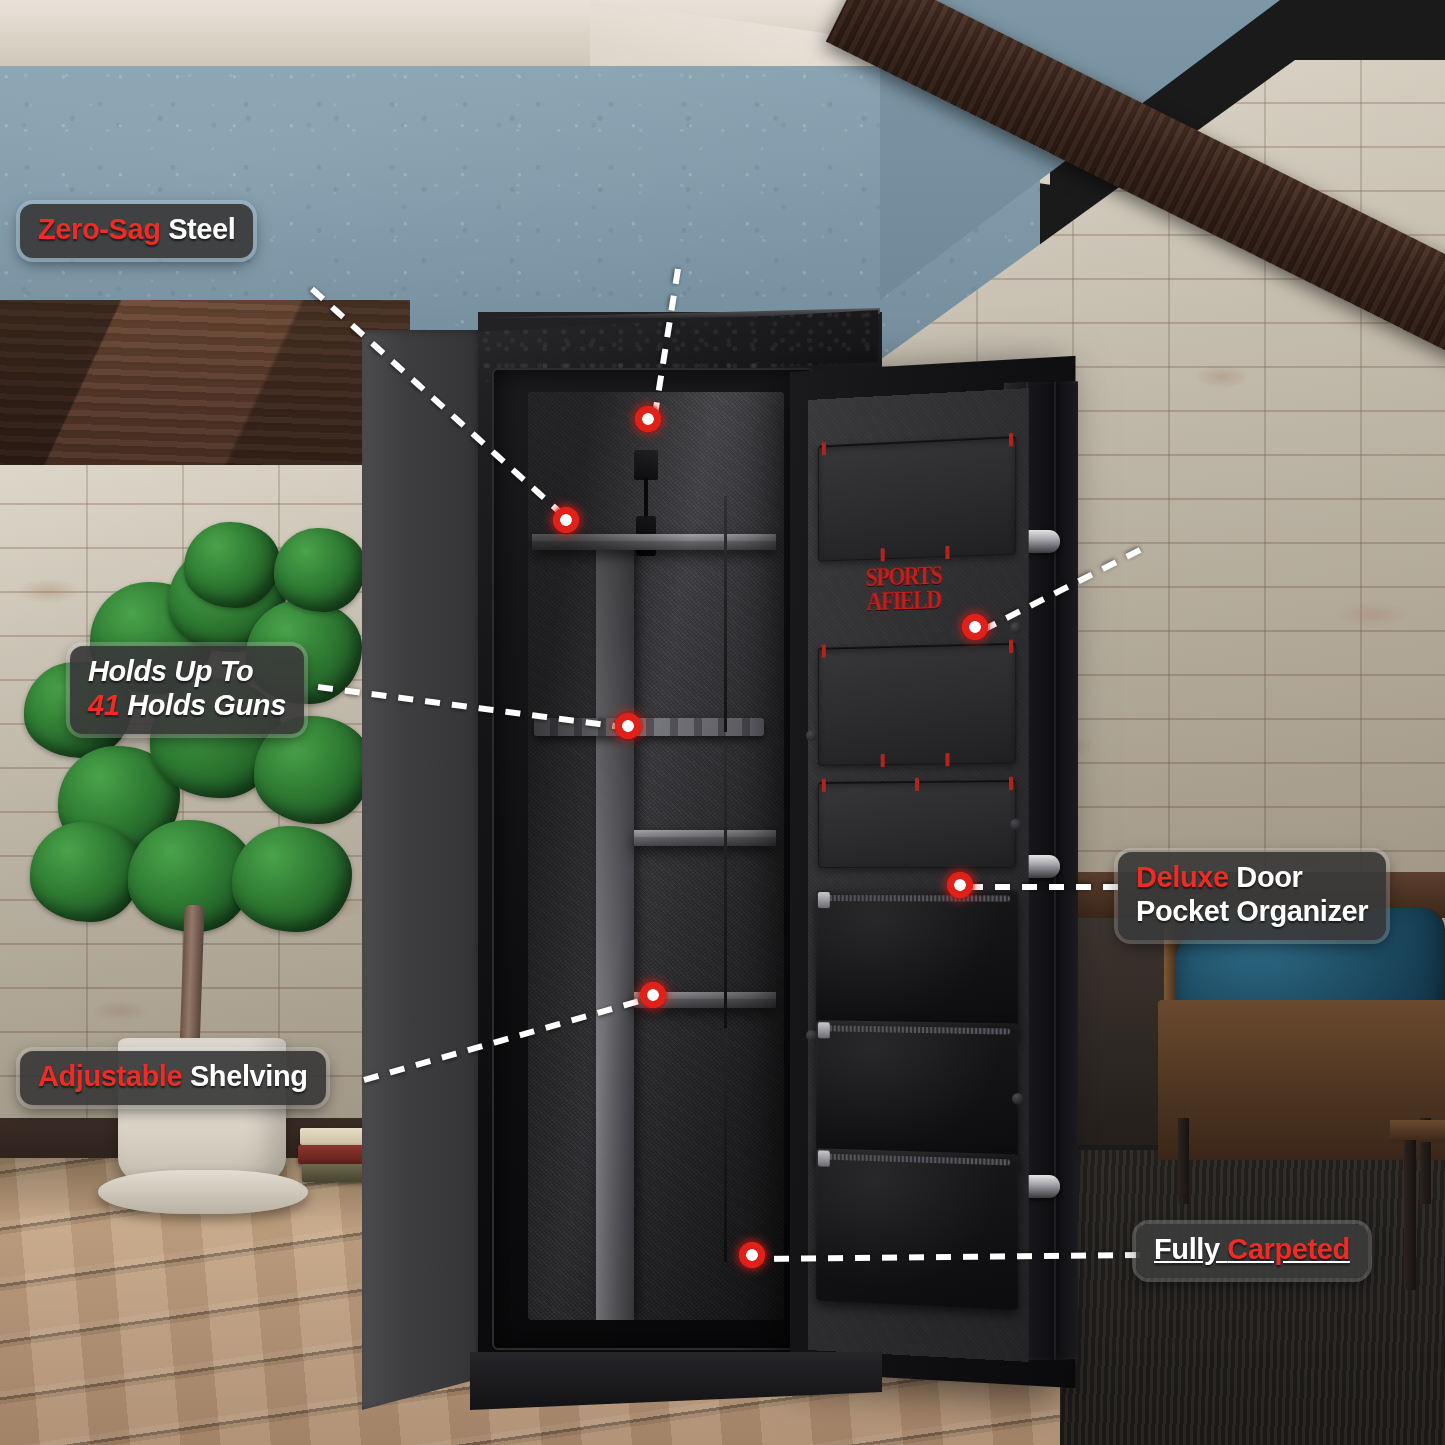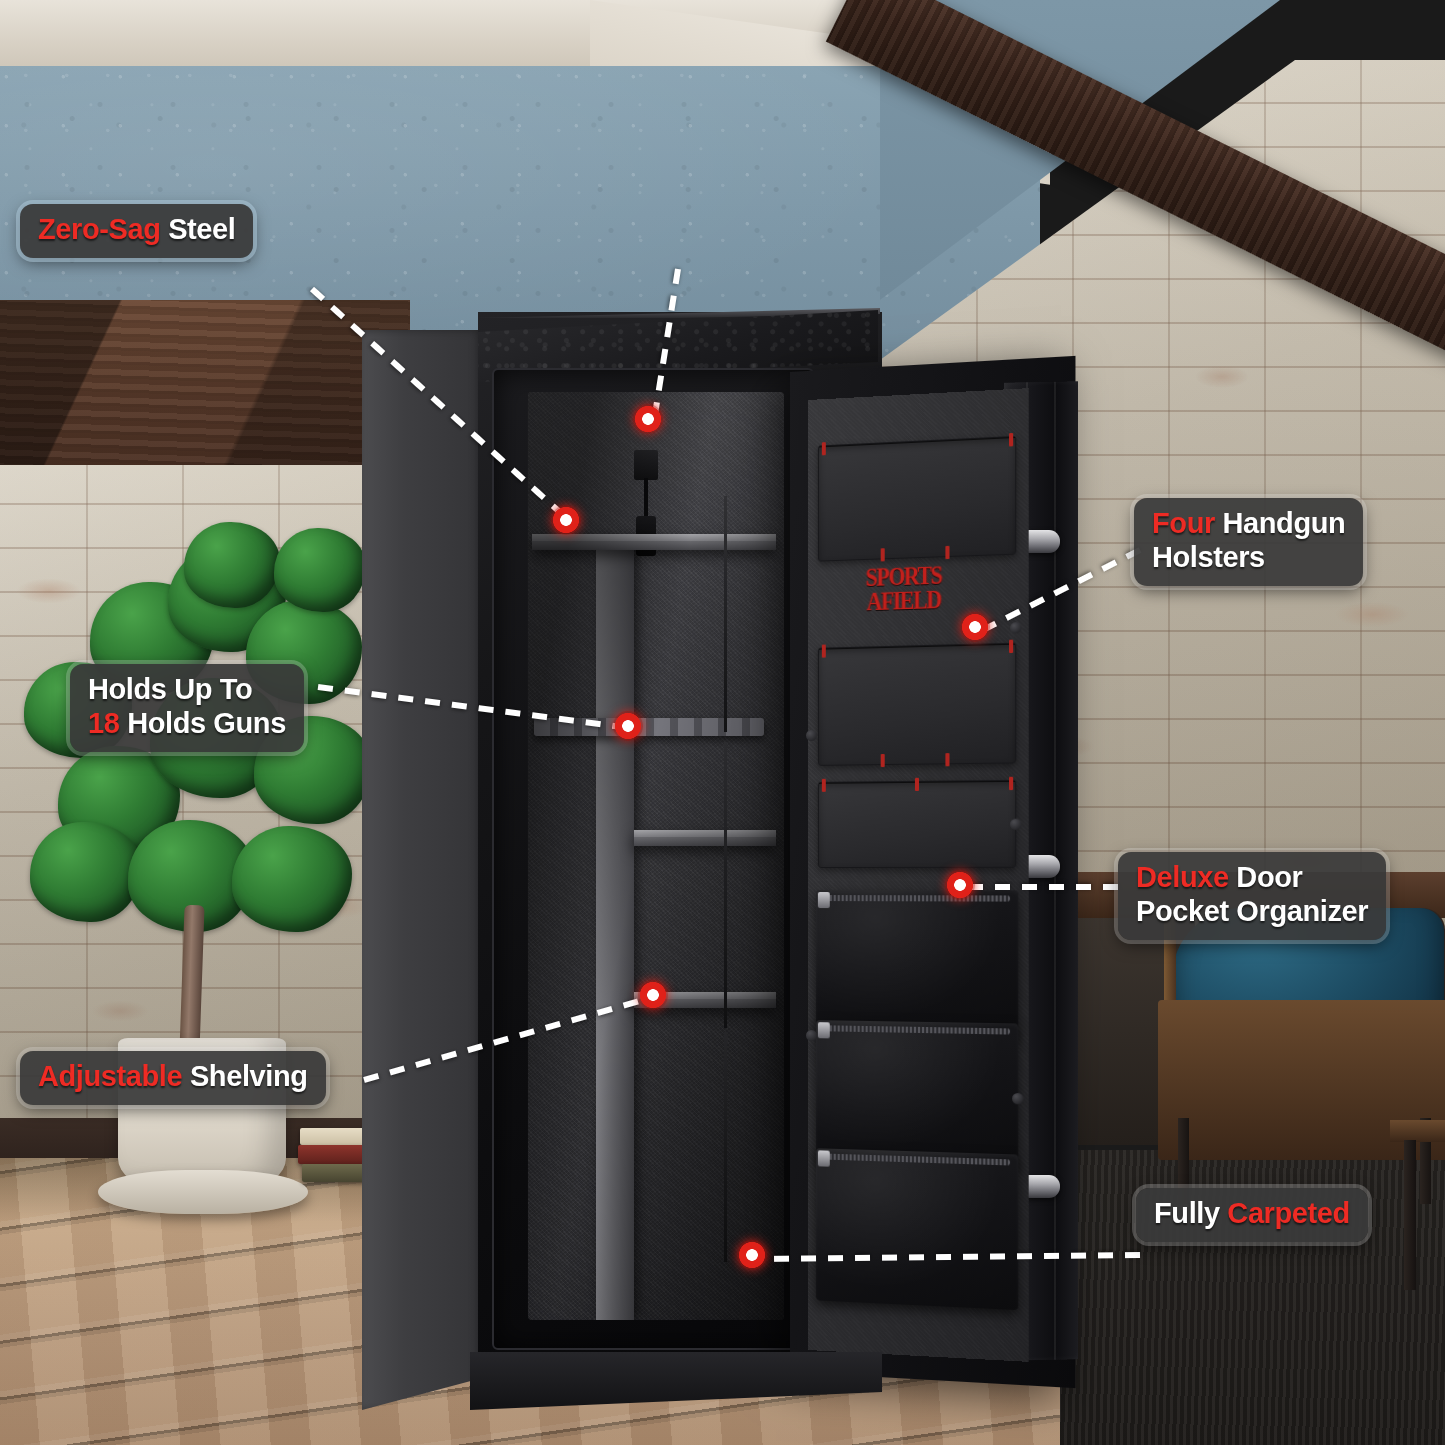--- a/index.html
+++ b/index.html
@@ -568,36 +568,32 @@
   <div class="dot" style="left:613px;  top:711px;"></div>
   <div class="dot" style="left:945px;  top:870px;"></div>
   <div class="dot" style="left:638px; top:980px;"></div>
   <div class="dot" style="left:737px;  top:1240px;"></div>
 
   <div class="callout c1 center" style="left:20px; top:204px;">
     <div><span class="hl">Zero-Sag </span><span>Steel</span></div>
   </div>
 
 
-  <div class="callout center" style="left:1134px; top:498px;">
-    <div><span class="hl">Four </span><span>Handgun</span></div>
-    <div><span>Holsters</span></div>
-  </div>
-
-  <div class="callout center" style="left:70px; top:664px;">
+
+  <div class="callout center" style="left:70px; top:646px;font-style:italic;">
     <div><span>Holds Up To</span></div>
-    <div><span class="hl">18 </span><span>Holds Guns</span></div>
+    <div><span class="hl">41 </span><span>Holds Guns</span></div>
   </div>
 
   <div class="callout center" style="left:20px; top:1051px;">
     <div><span class="hl">Adjustable </span><span>Shelving</span></div>
   </div>
 
   <div class="callout center" style="left:1118px; top:852px;">
     <div><span class="hl">Deluxe </span><span>Door</span></div>
     <div><span>Pocket Organizer</span></div>
   </div>
 
-  <div class="callout center" style="left:1136px; top:1188px;">
+  <div class="callout center" style="left:1136px; top:1224px;text-decoration:underline;">
     <div><span>Fully </span><span class="hl">Carpeted</span></div>
   </div>
 
 </div>
 
 </body></html>

